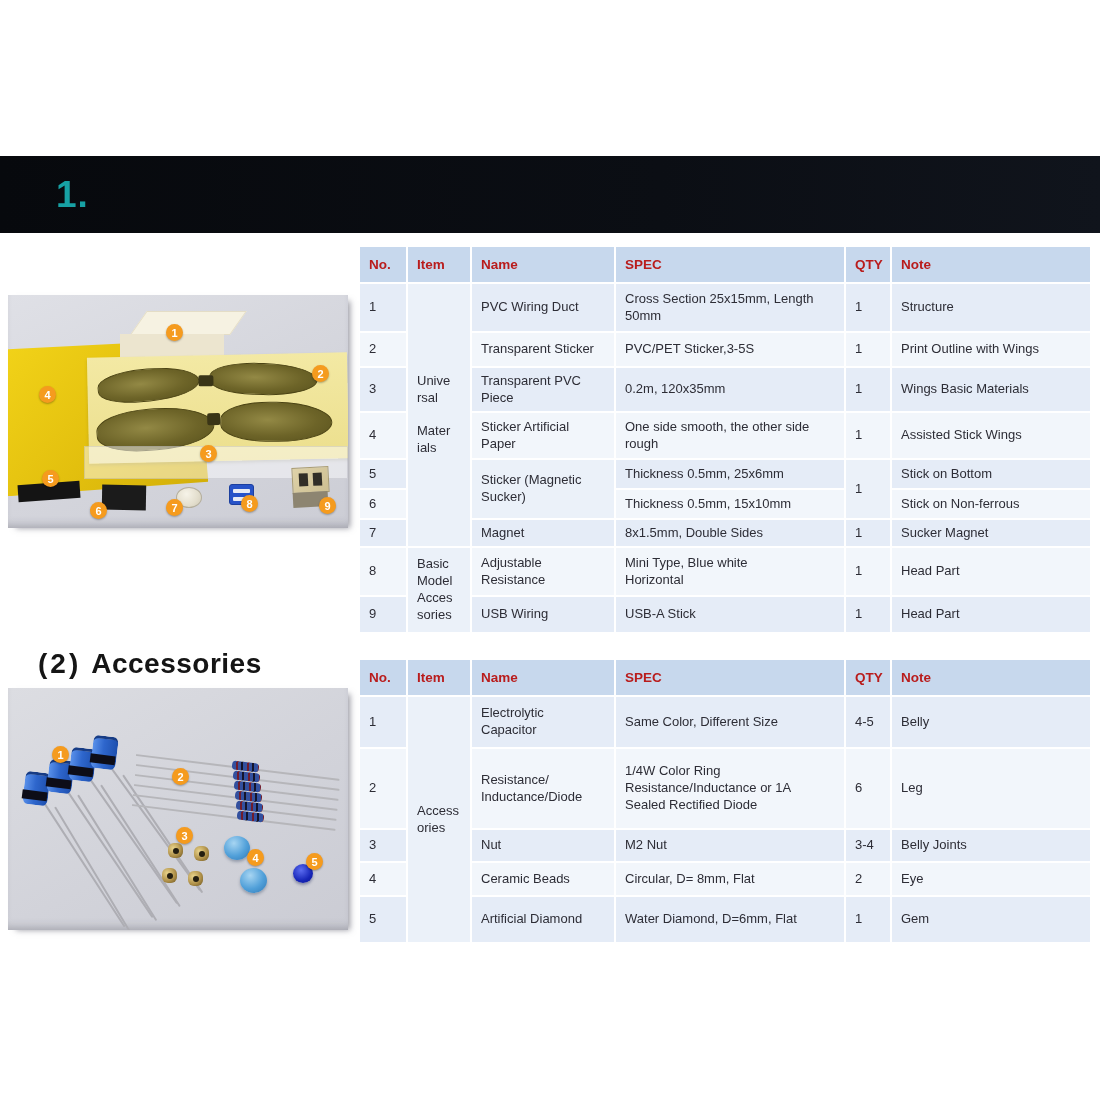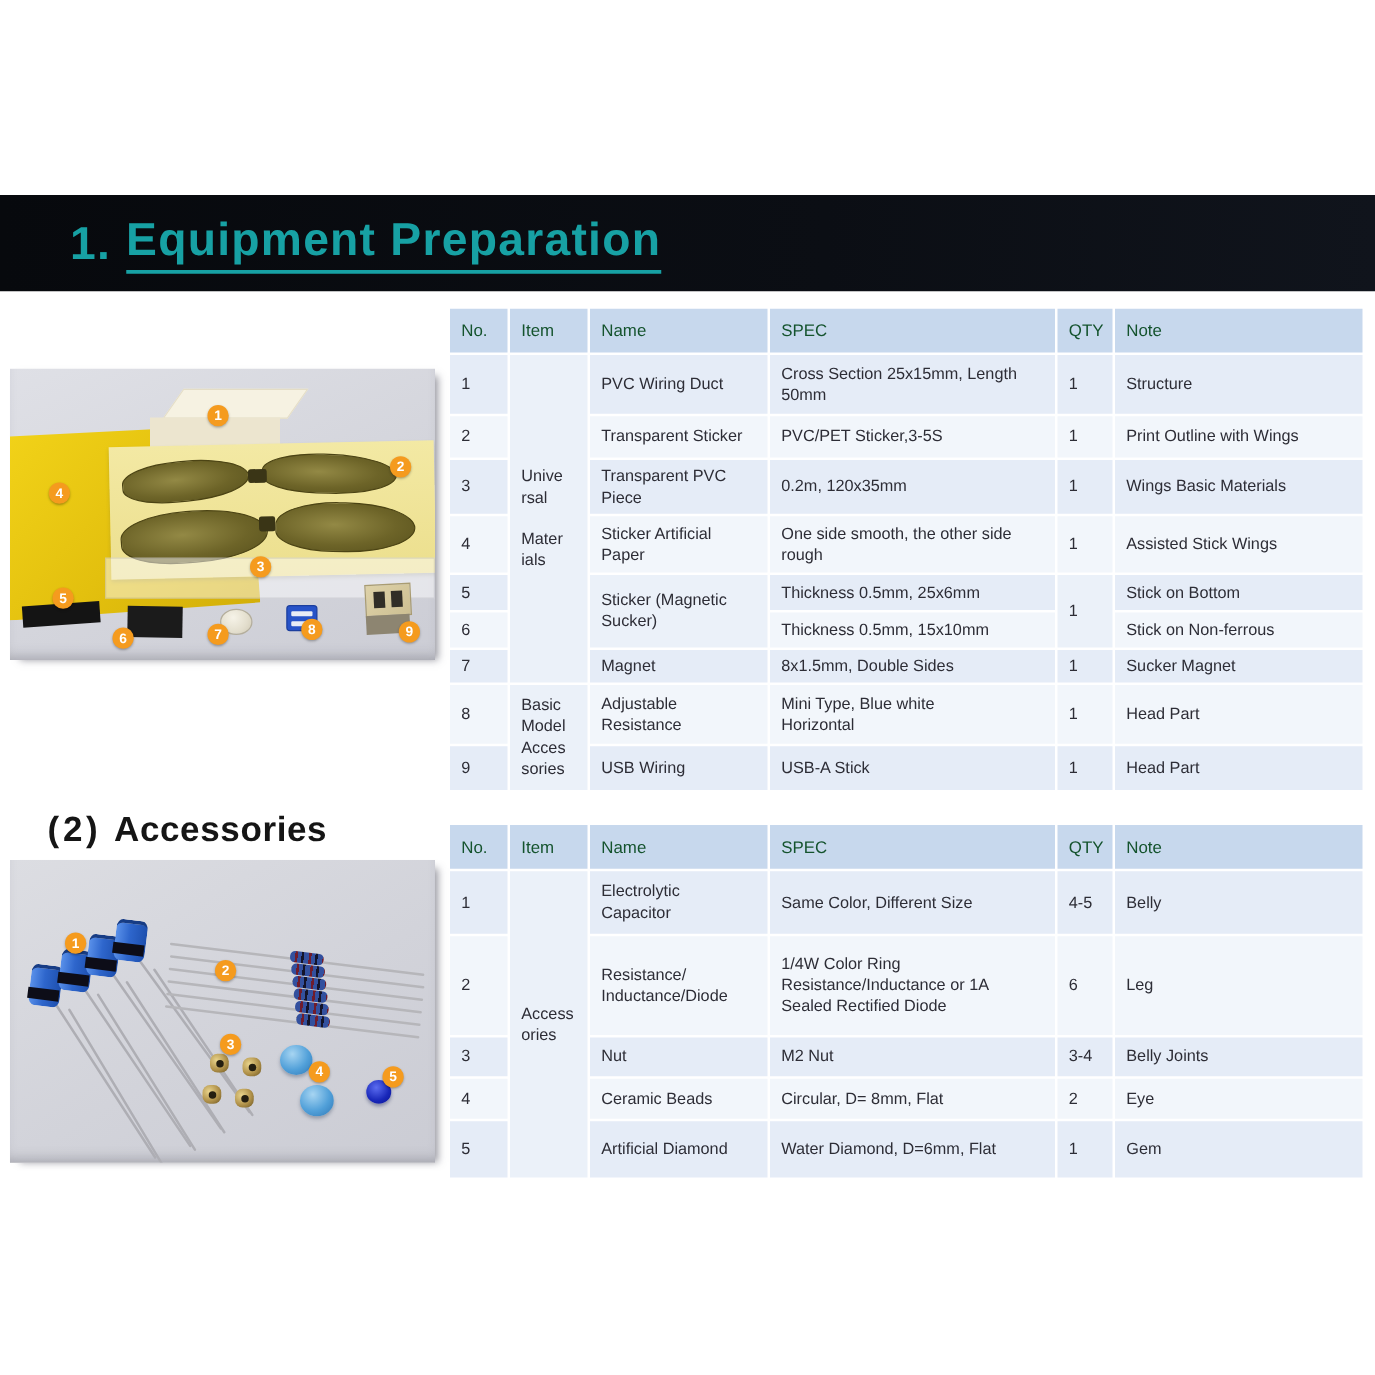--- a/index.html
+++ b/index.html
@@ -89,33 +89,32 @@
   .gem { border-radius:50%; background:radial-gradient(circle at 40% 32%, #5b6cf0 0%, #1726b8 60%, #0a1390 100%);
     box-shadow:0 2px 3px rgba(20,30,90,.4); }
 
   
   table.ptable { position:absolute; left:358px; width:734px; border-collapse:separate; border-spacing:2px;
     table-layout:fixed; font-size:13px; color:#2d2d36; }
   #table-main { top:245px; }
   #table-acc  { top:658px; }
   .ptable td, .ptable th { vertical-align:middle; text-align:left; padding:3px 9px;
     white-space:pre-line; line-height:1.3; overflow:hidden; }
-  .ptable th { background:#c7d8ed; font-weight:normal; color:#14532d; font-size:13.5px; }
+  .ptable th { background:#c7d8ed; font-weight:bold; color:#b91c1c; font-size:13.5px; }
   td.ca { background:#e5ecf7; }   
   td.cb { background:#f2f6fb; }   
   td.cm { background:#ebf1f9; }   
 </style>
 </head>
 <body>
 
 <div id="page">
 
   <div class="titlebar">
     <span class="num">1.</span>
-    <span class="ttl">Equipment Preparation</span>
   </div>
 
 
   <div class="photo" id="photo-main">
     <div class="cloth"></div>
     <div class="block-top"></div>
     <div class="block-front"></div>
     <div class="sticker">
       <div class="wing tl"></div>
       <div class="wing tr"></div>

